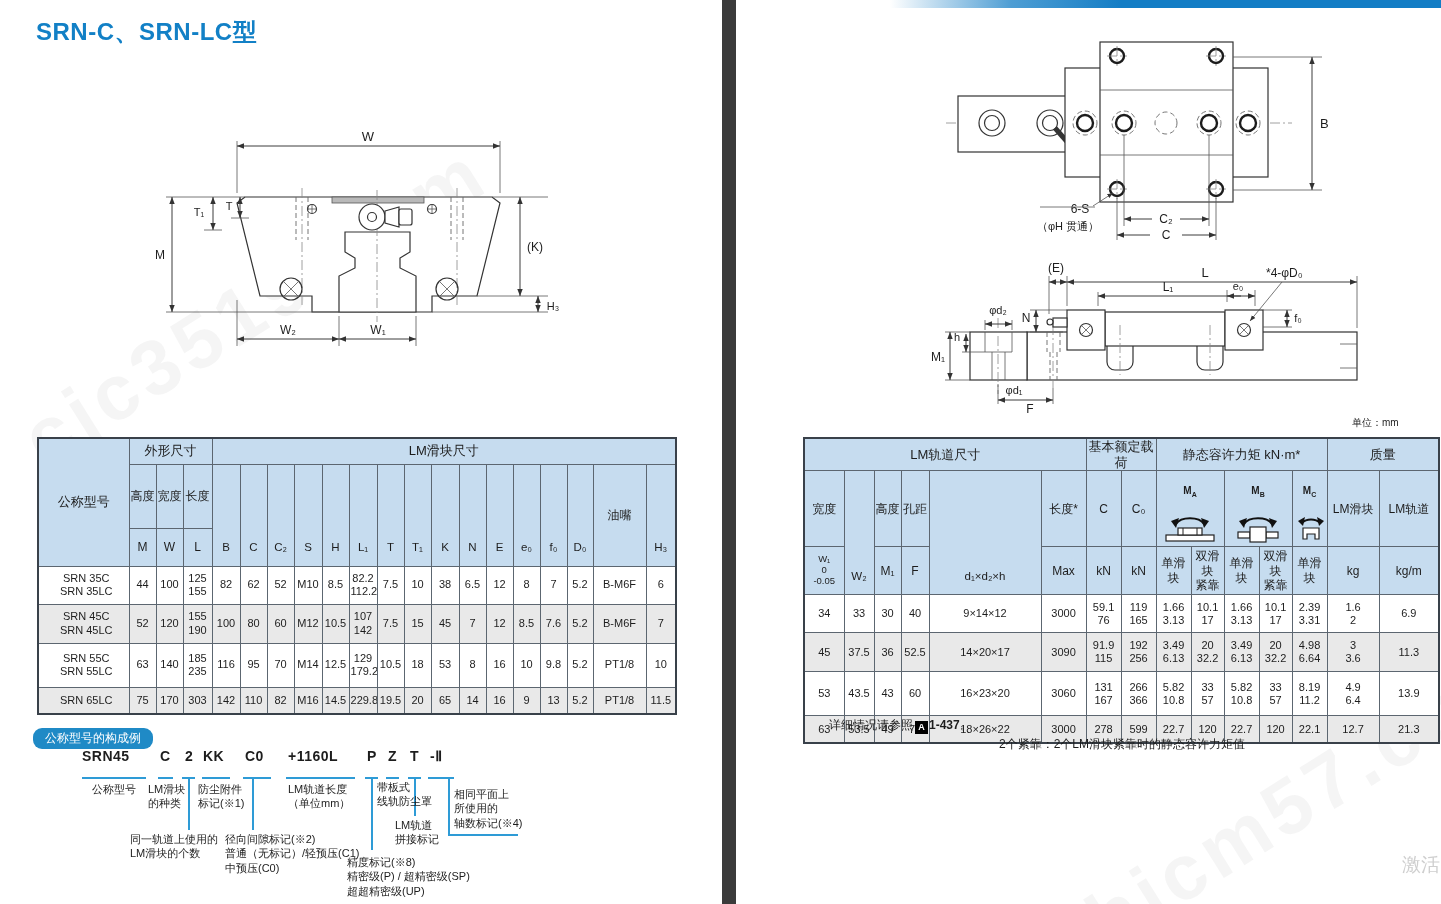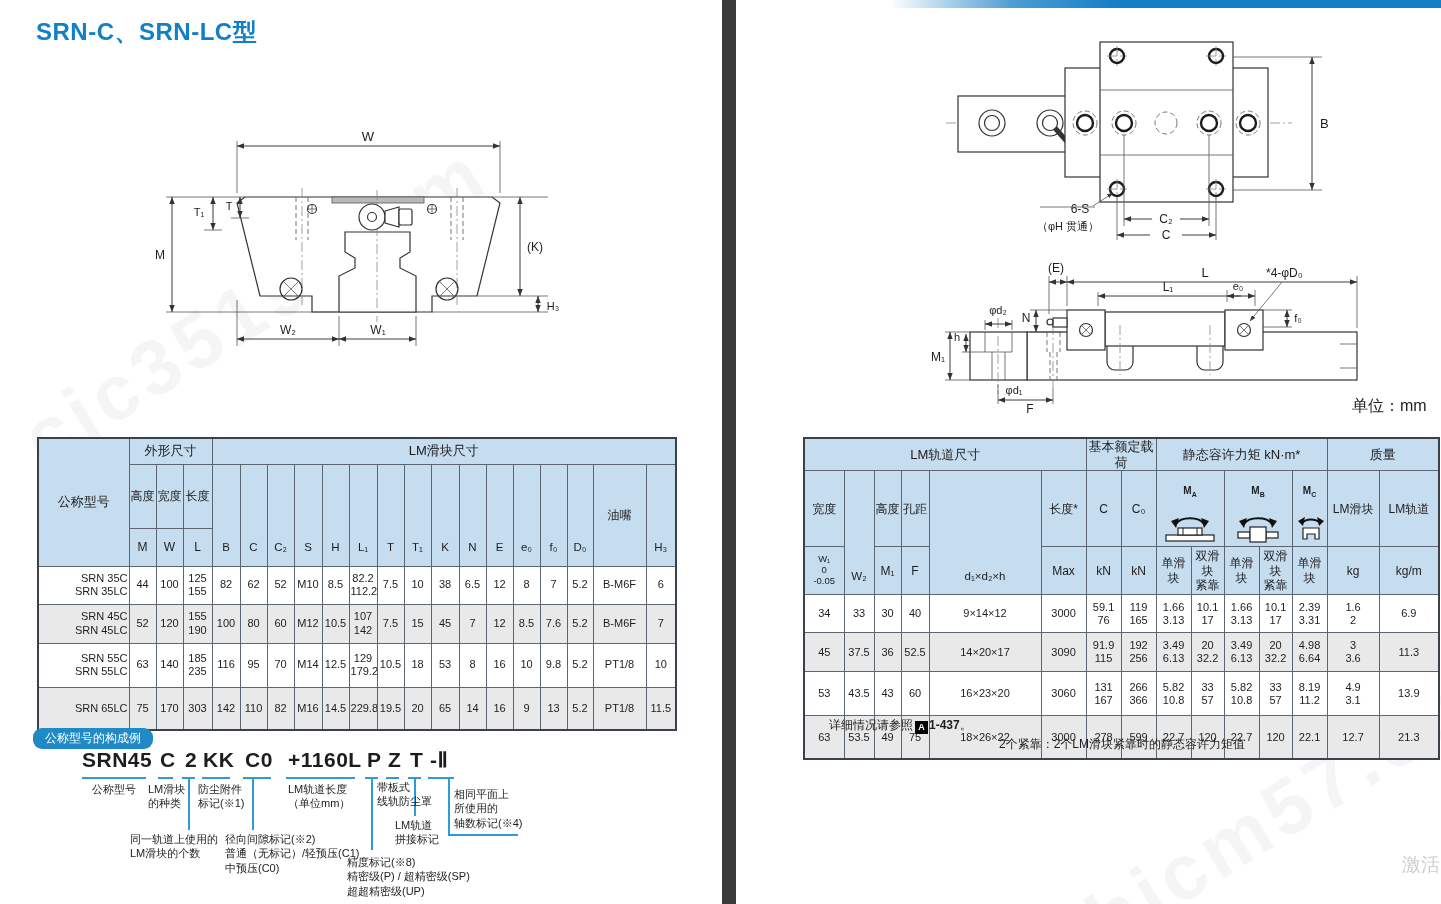--- a/index.html
+++ b/index.html
@@ -4,55 +4,55 @@
 <style>
   html,body{margin:0;padding:0;}
   body{width:1441px;height:904px;position:relative;background:#fff;overflow:hidden;
        font-family:"Liberation Sans",sans-serif;color:#1d1d1d;}
   
   .page-title{position:absolute;left:36px;top:16px;font-size:24px;font-weight:bold;
               color:#1280c6;letter-spacing:.5px;}
   .divider{position:absolute;left:722px;top:0;width:14px;height:904px;background:#3b3b3b;}
   .bluebar{position:absolute;left:890px;top:0;width:551px;height:8px;
            background:linear-gradient(to right,rgba(19,125,197,0) 0%,rgba(19,125,197,.75) 22%,#137dc5 42%,#137dc5 100%);}
-  .unit-label{position:absolute;left:1352px;top:396px;font-size:16px;}
+  .unit-label{position:absolute;left:1352px;top:416px;font-size:10px;}
   .wm{position:absolute;font-size:78px;font-weight:bold;color:rgba(110,110,110,0.07);
       transform:rotate(-32deg);letter-spacing:6px;pointer-events:none;white-space:nowrap;}
   .activation{position:absolute;left:1402px;top:852px;font-size:19px;color:#cfcfcf;}
   
   table{border-collapse:collapse;table-layout:fixed;position:absolute;background:#fff;
         border:2px solid #39414a;}
   th,td{border:1px solid #5c6670;padding:0 1px;overflow:hidden;}
   th{background:#c6dcef;font-weight:normal;font-size:12px;text-align:center;white-space:pre-line;line-height:1.2;}
   .h1 th{font-size:13px;}
   td{font-size:11px;text-align:center;white-space:pre-line;line-height:1.2;background:#fff;}
   tr.alt td{background:#e9e9e9;}
-  td.model{text-align:right;padding-left:6px;}
+  td.model{text-align:center;padding-left:6px;}
   th.sym{vertical-align:bottom;padding-bottom:11px;font-size:11.5px;}
   th.oilc{vertical-align:middle;}
   th.tol{font-size:9.5px;line-height:1.15;}
   #left-tbody tr:nth-child(1),#right-tbody tr:nth-child(1){height:38px;}
   #left-tbody tr:nth-child(2),#right-tbody tr:nth-child(2){height:39px;}
   #left-tbody tr:nth-child(3),#right-tbody tr:nth-child(3){height:44px;}
-  #left-tbody tr:nth-child(4),#right-tbody tr:nth-child(4){height:43px;}
+  #left-tbody tr:nth-child(4),#right-tbody tr:nth-child(4){height:27px;}
   .mlab{font-size:10px;font-weight:bold;line-height:1;margin-bottom:1px;}
   .mlab sub{font-size:7px;}
   
   .notes{position:absolute;left:803px;top:716px;width:636px;font-size:12px;line-height:1.6;}
   .nline.ind{padding-left:26px;}
   .nline.ind2{padding-left:196px;}
   .nlabel{margin-right:62px;}
   .refbox{display:inline-block;width:13px;height:13px;background:#000;color:#fff;font-size:9px;
           font-weight:bold;text-align:center;line-height:13px;vertical-align:-1px;margin:0 1px 0 2px;}
   .refnum{font-weight:bold;}
   
   .construction{position:absolute;left:30px;top:722px;width:660px;height:180px;}
   .badge{position:absolute;left:3px;top:6px;background:#1f8ac6;color:#fff;font-size:12px;
          padding:2px 12px;border-radius:9px;}
-  .mpart{position:absolute;top:26px;font-size:21px;font-weight:bold;letter-spacing:.5px;}
+  .mpart{position:absolute;top:26px;font-size:14px;font-weight:bold;letter-spacing:.5px;}
   .bline{position:absolute;background:#2e9bd6;}
   .clabel{position:absolute;font-size:11px;line-height:1.3;white-space:pre-line;}
   
   .drawing{position:absolute;}
   .out{stroke:#333;stroke-width:1.2;fill:#fff;}
   .outn{stroke:#333;stroke-width:1.2;fill:none;}
   .boldc{stroke:#1c1c1c;stroke-width:2.4;fill:#fff;}
   .thin{stroke:#555;stroke-width:.8;fill:none;}
   .dim{stroke:#3c3c3c;stroke-width:1;fill:none;}
   .cl{stroke:#888;stroke-width:.8;fill:none;stroke-dasharray:10 3 2 3;}
@@ -614,21 +614,21 @@
 10.8</td>
         <td>33
 57</td>
         <td>5.82
 10.8</td>
         <td>33
 57</td>
         <td>8.19
 11.2</td>
         <td>4.9
-3.1</td>
+6.4</td>
         <td>13.9</td>
       </tr>
       <tr class="alt">
         <td>63</td>
         <td>53.5</td>
         <td>49</td>
         <td>75</td>
         <td>18×26×22</td>
         <td>3000</td>
         <td>278</td>

